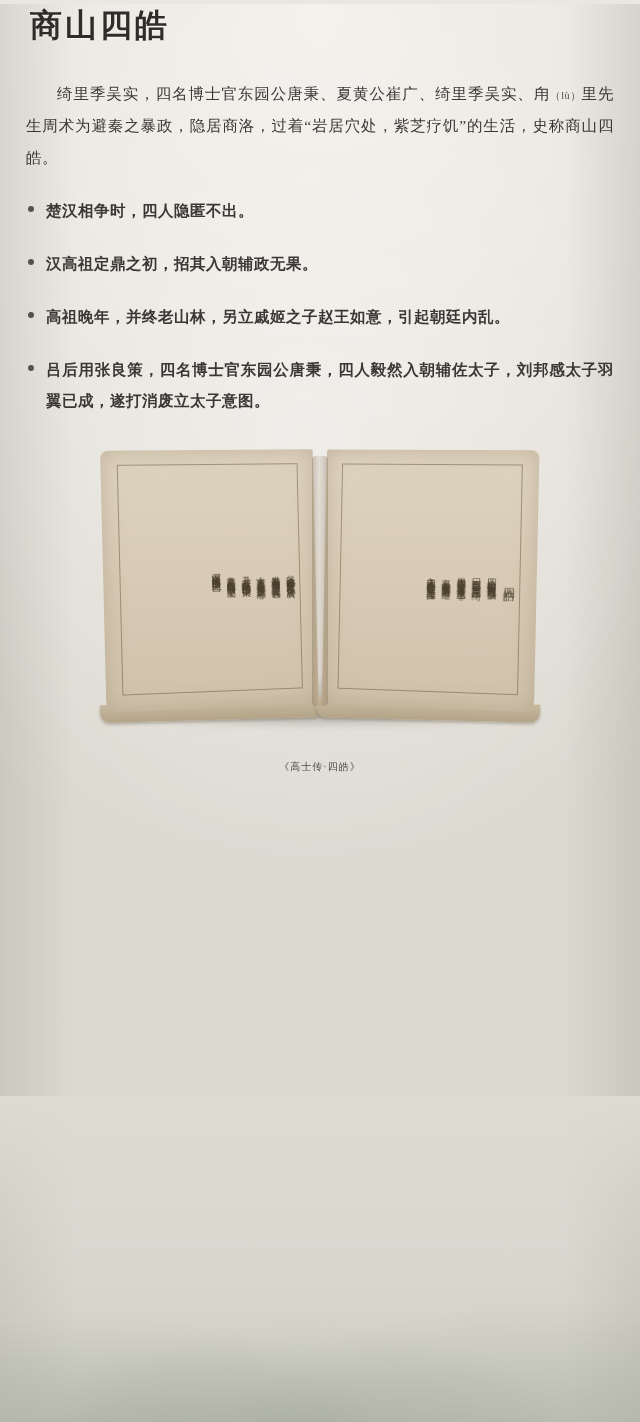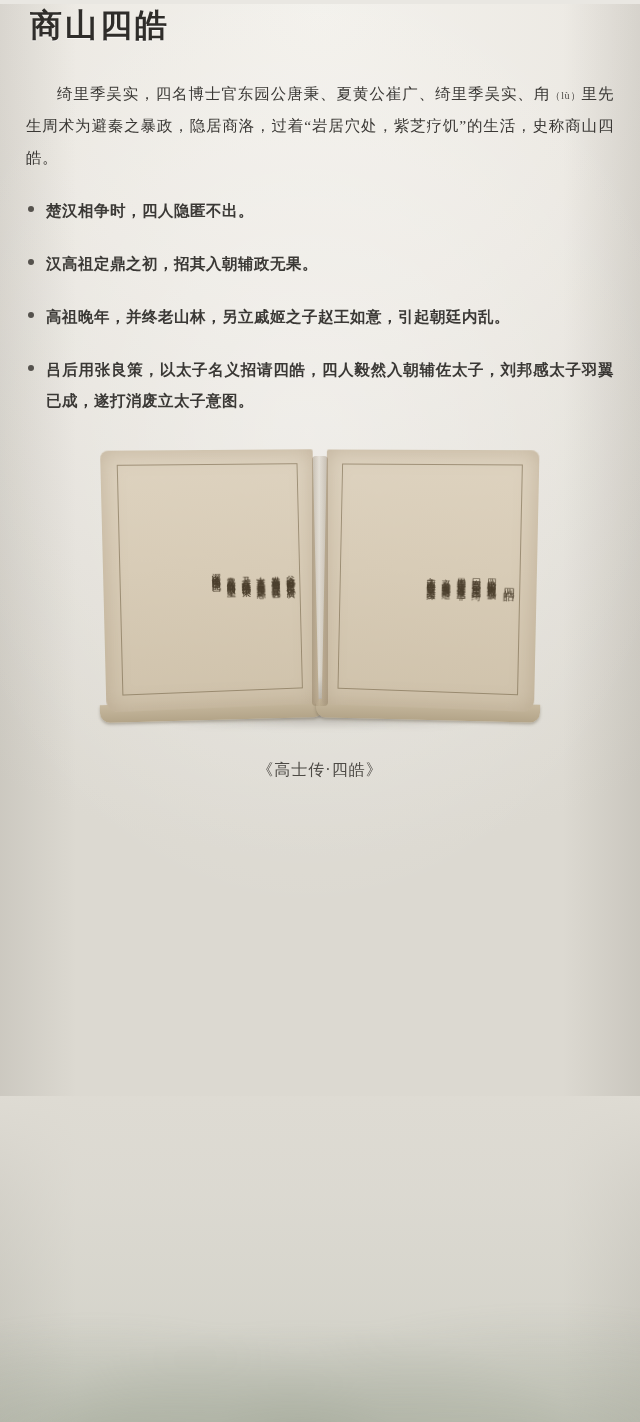--- a/index.html
+++ b/index.html
@@ -211,21 +211,21 @@
     max-height: 100%;
   }
   .col.title-col {
     font-size: 11.5px;
     letter-spacing: 2px;
     padding-top: 4px;
   }
 
   .caption {
     margin: 18px 0 0 0;
-    font-size: 16px;
+    font-size: 10px;
     color: #4d4a45;
     letter-spacing: 1px;
   }
 </style>
 </head>
 <body>
 
 <div class="panel">
   <div class="ghost-scene"></div>
 
@@ -245,21 +245,21 @@
       <li>
         <span class="dot"></span>
         <span>汉高祖定鼎之初，招其入朝辅政无果。</span>
       </li>
       <li>
         <span class="dot"></span>
         <span>高祖晚年，并终老山林，另立戚姬之子赵王如意，引起朝廷内乱。</span>
       </li>
       <li>
         <span class="dot"></span>
-        <span>吕后用张良策，以太子名义招请四皓，四人毅然入朝辅佐太子，刘邦感太子羽翼已成，遂打消废立太子意图。</span>
+        <span>吕后用张良策，四名博士官东园公唐秉，四人毅然入朝辅佐太子，刘邦感太子羽翼已成，遂打消废立太子意图。</span>
       </li>
     </ul>
 
     <div class="figure">
       <div class="book-wrap">
         <div class="book-shadow"></div>
         <div class="book">
 
           <div class="edge left"></div>
           <div class="edge right"></div>

